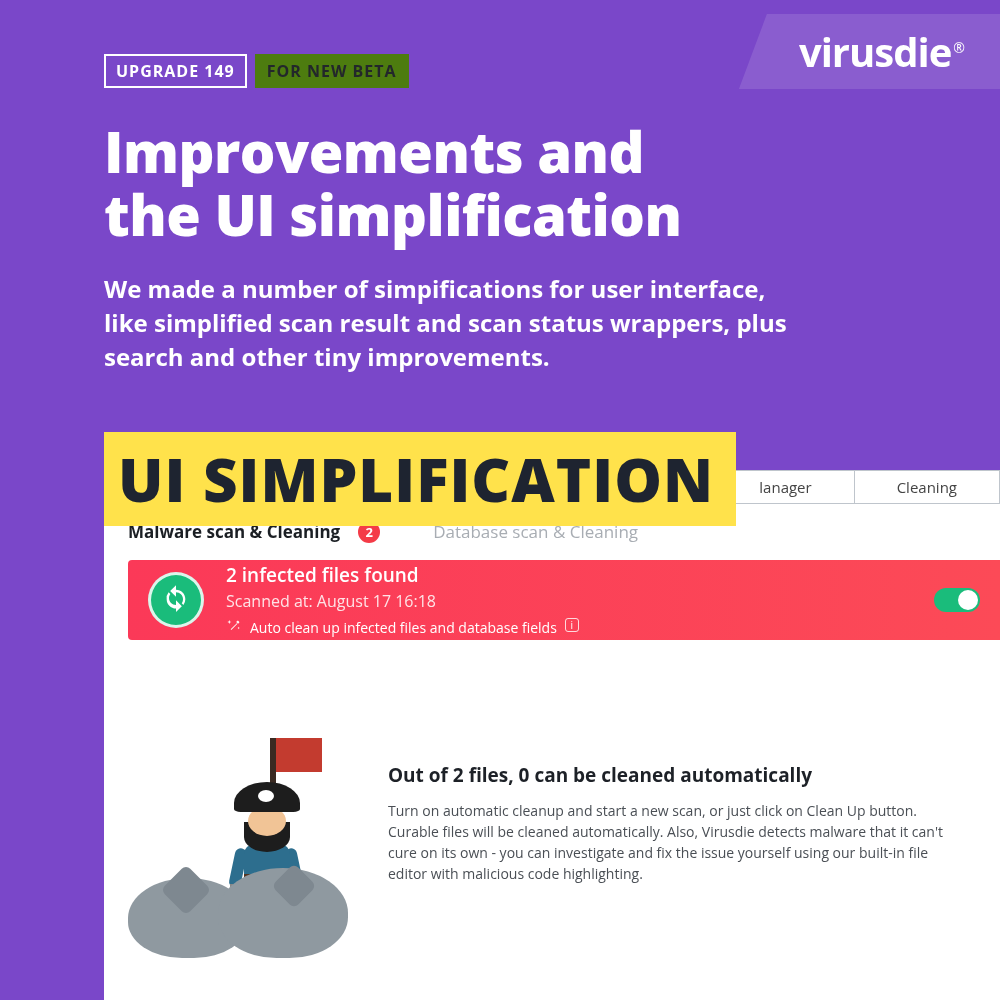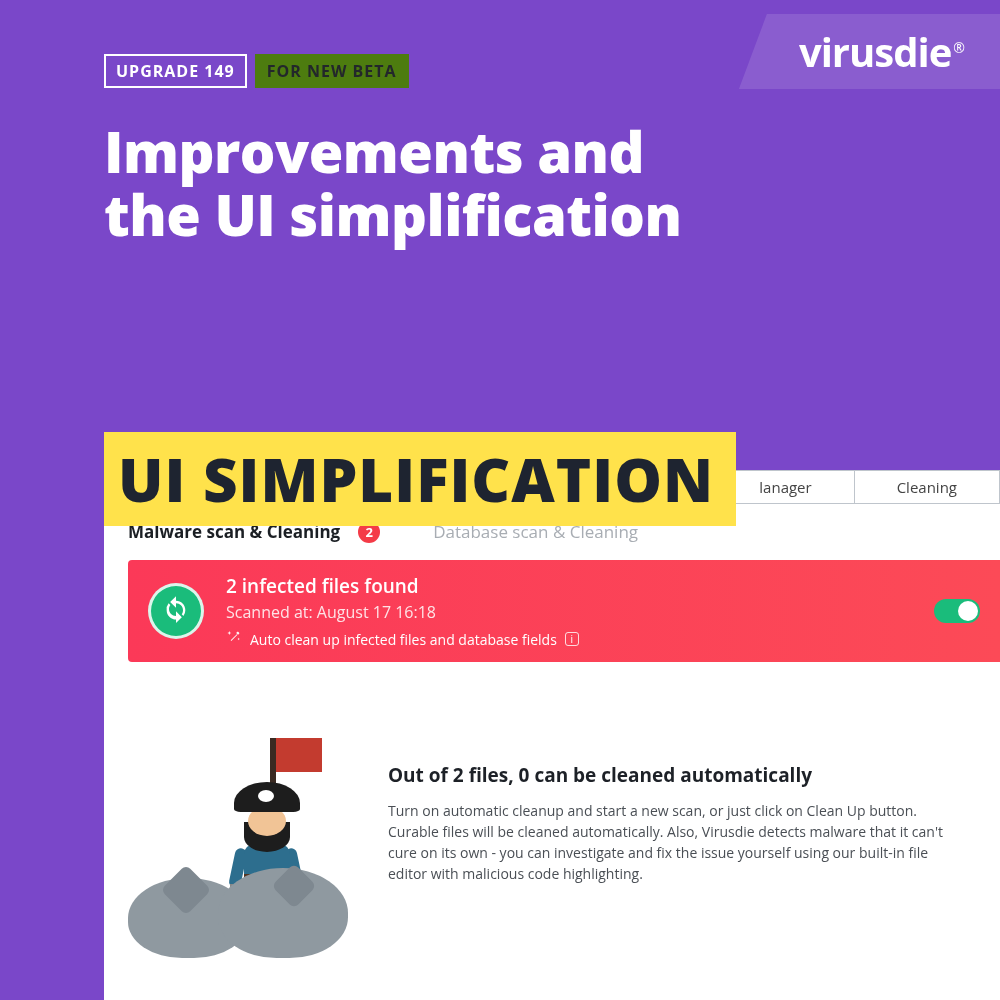--- a/index.html
+++ b/index.html
@@ -62,34 +62,34 @@
   .subtabs .active { font-weight: 700; color: #1b1f24; }
   .subtabs .count {
     display: inline-flex; width: 22px; height: 22px; border-radius: 11px;
     background: #f43b47; color: #fff; font-size: 13px; font-weight: 700;
     align-items: center; justify-content: center; margin-left: 4px;
   }
   .subtabs .inactive { color: #a8adb3; font-weight: 500; margin-left: 39px; }
 
   .alert-bar {
     position: absolute; top: 84px; left: 24px; right: 0;
-    height: 102px; background: linear-gradient(90deg,#fb3958 0%,#fc4a57 100%);
+    height: 80px; background: linear-gradient(90deg,#fb3958 0%,#fc4a57 100%);
     border-radius: 4px 0 0 4px; display: flex; align-items: center; padding: 0 20px;
     color: #fff;
   }
   .rescan-btn {
     width: 56px; height: 56px; border-radius: 28px; background: #1abc7b;
     display: flex; align-items: center; justify-content: center; flex-shrink: 0;
     border: 3px solid rgba(255,255,255,0.85);
   }
   .rescan-btn svg { width: 28px; height: 28px; fill: #fff; }
   .alert-text { margin-left: 22px; flex: 1; }
   .alert-title { font-size: 19px; font-weight: 600; }
   .alert-sub { font-size: 16px; opacity: 0.85; margin-top: 2px; }
-  .alert-auto { font-size: 14px; margin-top: 6px; display: flex; align-items: center; gap: 8px; }
+  .alert-auto { font-size: 14px; margin-top: 6px; display: flex; gap: 8px; }
   .alert-auto .wand svg { width: 16px; height: 16px; fill: #fff; opacity: .95; }
   .alert-auto .info {
     display: inline-flex; width: 14px; height: 14px; border: 1px solid rgba(255,255,255,.8);
     border-radius: 3px; font-size: 10px; align-items: center; justify-content: center;
   }
   .toggle {
     width: 46px; height: 24px; border-radius: 12px; background: #1abc7b; position: relative;
     margin-left: 16px; flex-shrink: 0;
   }
   .toggle .knob {
@@ -135,20 +135,21 @@
   <div class="badges">
     <span class="badge-outline">UPGRADE 149</span>
     <span class="badge-yellow">FOR NEW BETA</span>
   </div>
 
   <h1 class="headline">
     <span>Improvements and</span><br>
     <span>the UI simplification</span>
   </h1>
 
+  <p class="sub">We made a number of simpifications for user interface, like simplified scan result and scan status wrappers, plus search and other tiny improvements.</p>
 
   <div class="section-label">UI SIMPLIFICATION</div>
 
   <div class="app-panel">
 
     <div class="topbar">
       <div class="tab">lanager</div>
       <div class="tab">Cleaning</div>
     </div>
 

